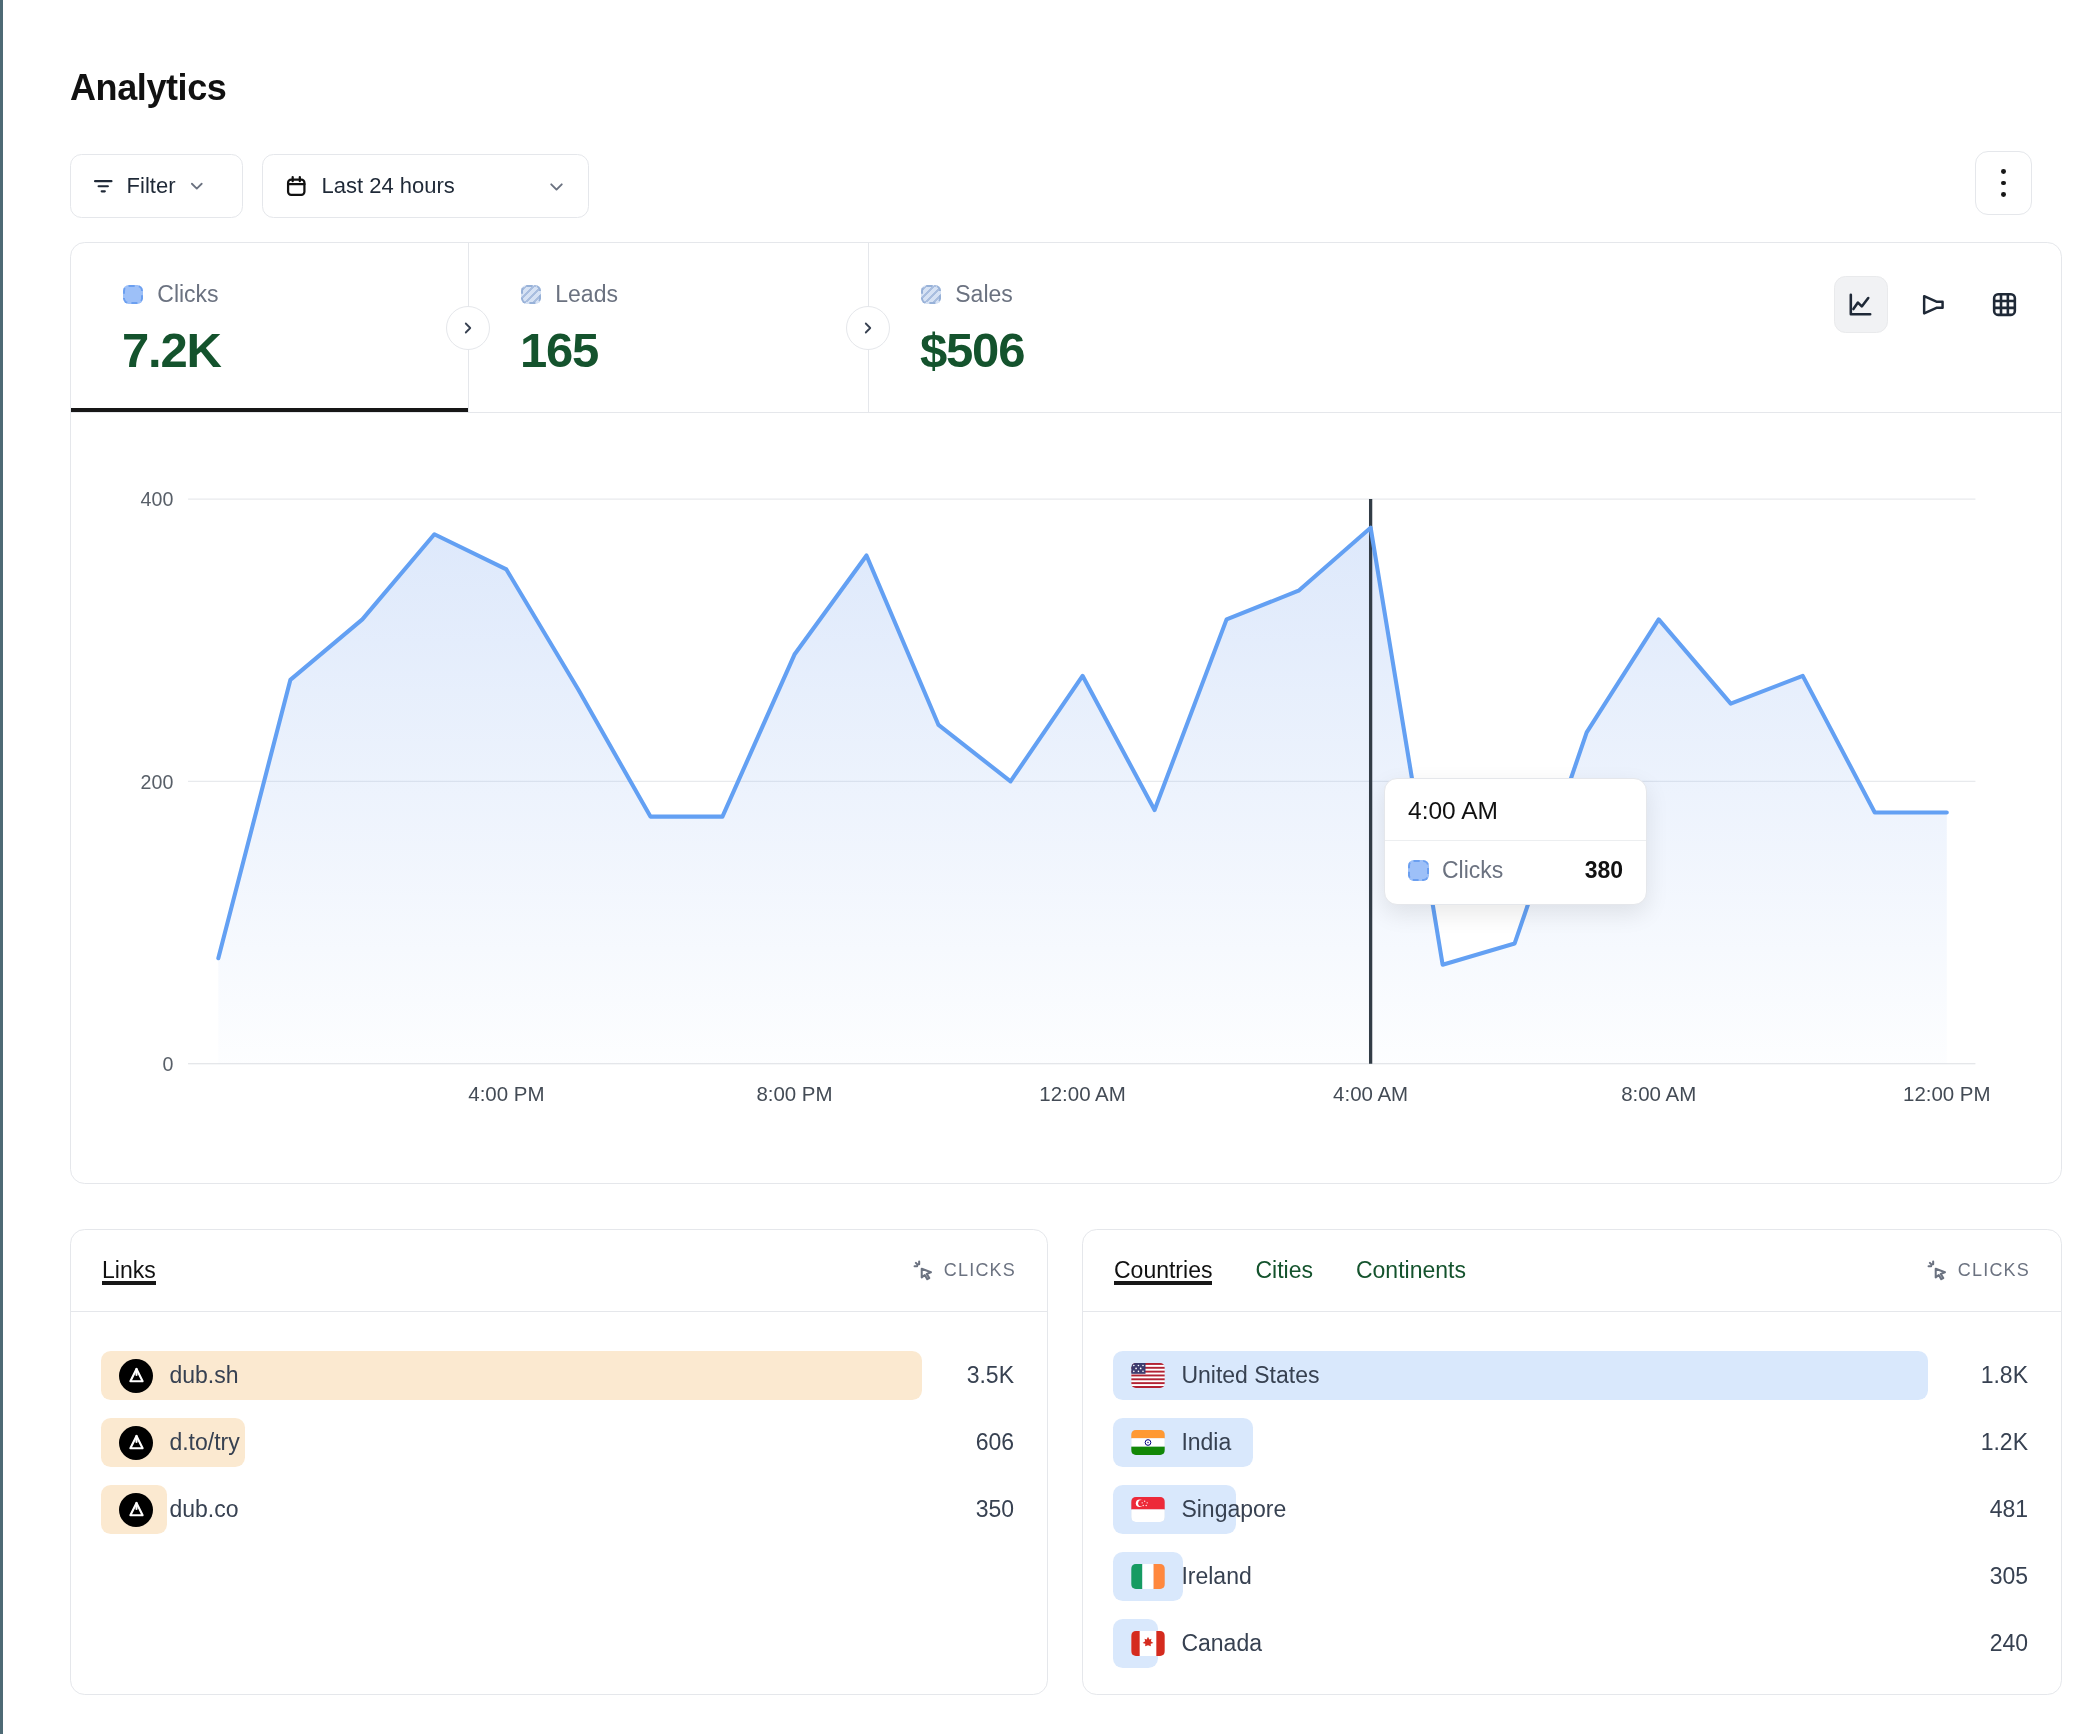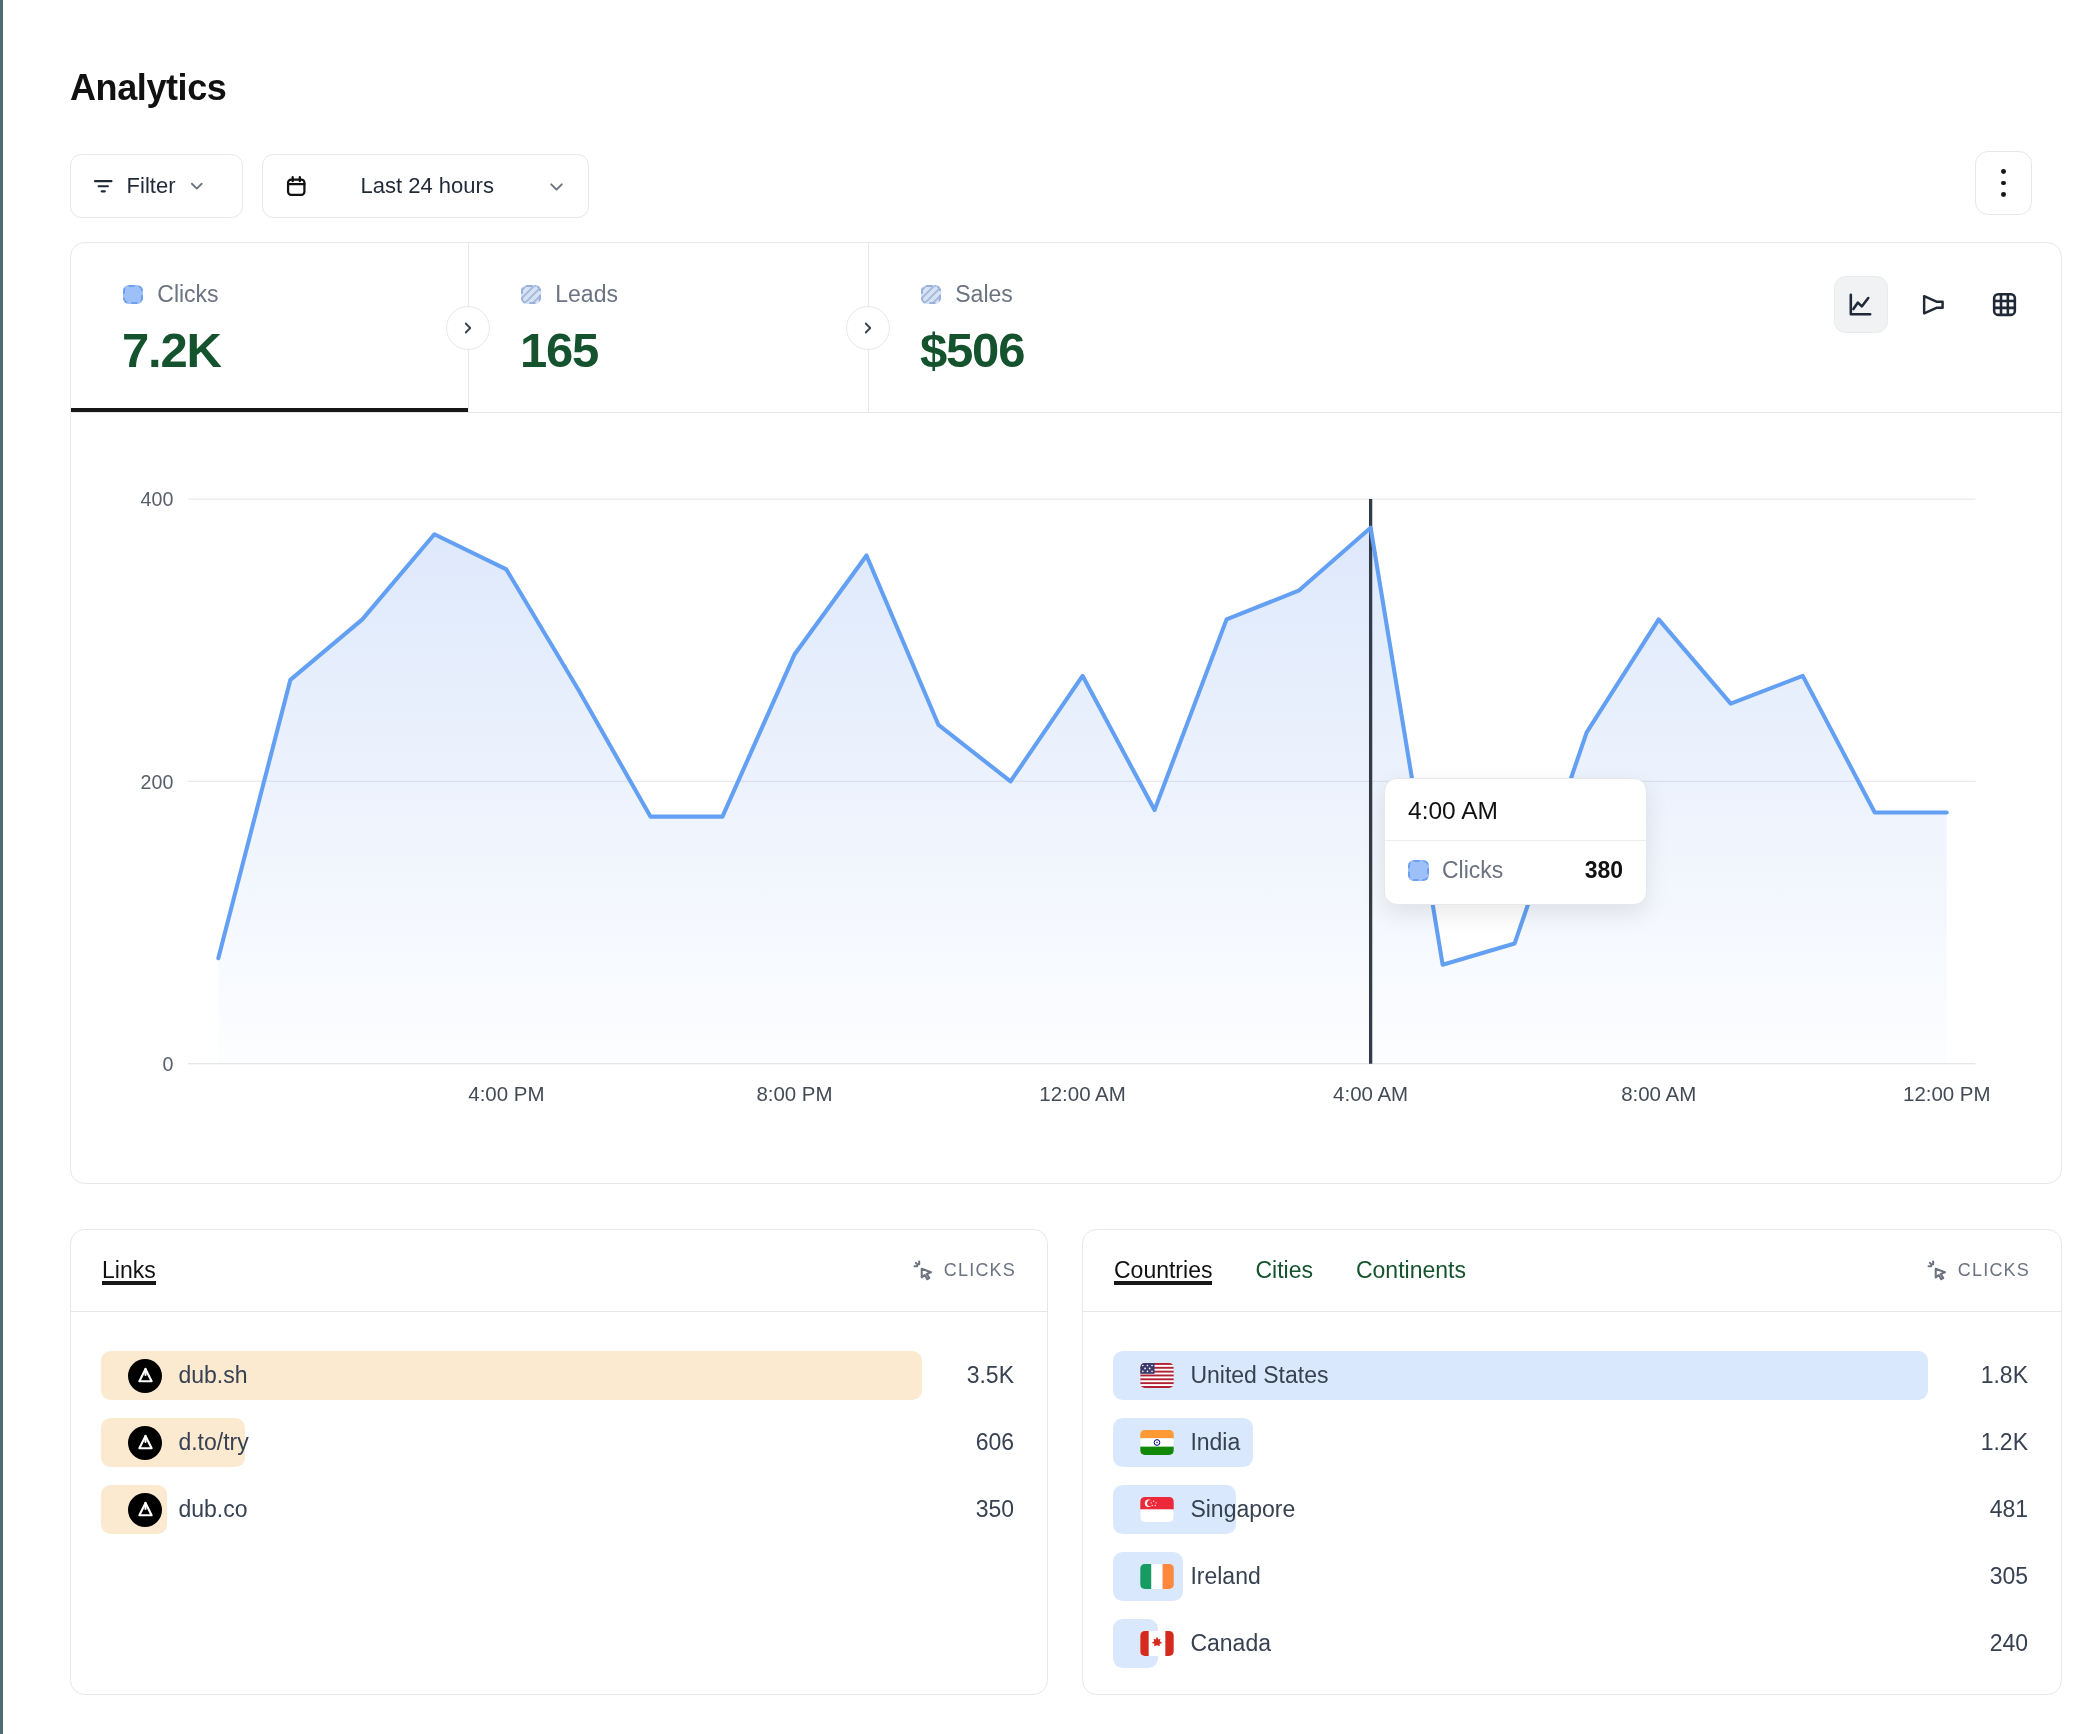--- a/index.html
+++ b/index.html
@@ -7,21 +7,21 @@
   body { font-family:"Liberation Sans", sans-serif; color:#171717; }
   .page { position:relative; width:2096px; height:1735px; background:#fff; overflow:hidden; }
   .edge-strip { position:absolute; left:0; top:0; width:2.5px; height:100%; background:#4e6a75; }
 
   .page-title { position:absolute; left:70px; top:67px; font-size:36px; font-weight:700; letter-spacing:-0.4px; color:#111; }
 
   
   .btn { position:absolute; display:flex; align-items:center; border:1.2px solid #e5e7eb; border-radius:11.5px; background:#fff; cursor:pointer; }
   .filter-btn { left:70px; top:154px; width:173px; height:64px; padding:0 19.6px; gap:11.5px; }
   .date-btn { left:262px; top:154px; width:327px; height:64px; padding:4px 21px; gap:13px; }
-  .btn-label { font-size:22px; color:#1f2937; white-space:nowrap;text-align:center; }
+  .btn-label { font-size:22px; color:#1f2937; white-space:nowrap; }
   .date-btn .btn-label { flex:1; }
   .kebab-btn { left:1975px; top:151px; width:57px; height:64px; border-radius:13px; justify-content:center; }
   .kebab-btn .dots { display:flex; flex-direction:column; gap:6.5px; }
   .kebab-btn .dots i { width:4.9px; height:4.9px; border-radius:50%; background:#171717; }
 
   svg.ic { display:block; flex:none; }
 
   
   .main-card { position:absolute; left:70px; top:242px; width:1992px; height:942px; border:1.2px solid #e5e7eb; border-radius:14.7px; background:#fff; }
   .stats-row { position:absolute; left:0; top:0; width:100%; height:170px; border-bottom:1.2px solid #e5e7eb; border-radius:14.7px 14.7px 0 0; overflow:hidden; }
@@ -68,21 +68,21 @@
   .panel-tab.active { color:#111; font-weight:500; }
   .panel-tab.active::after { content:""; position:absolute; left:0; bottom:-1.2px; width:100%; height:4.1px; background:#171717; }
   .metric-sort { margin-left:auto; display:flex; align-items:center; gap:8.2px; cursor:pointer; }
   .metric-label { font-size:18px; color:#6b7280; letter-spacing:1.2px; font-weight:500; }
   .panel-body { padding:39px 33px 0 30px; }
   .row { display:flex; align-items:center; height:49px; margin-bottom:18px; cursor:pointer; }
   .bar-area { position:relative; flex:1; height:49px; }
   .bar { position:absolute; left:0; top:0; height:49px; border-radius:9.8px; }
   .links .bar { background:#fbe9d0; }
   .countries .bar { background:#d9e8fc; }
-  .row-content { position:absolute; left:0; top:0; height:49px; display:flex; align-items:center; gap:16.4px; padding-left:27px; }
+  .row-content { position:absolute; left:0; top:0; height:49px; display:flex; align-items:center; gap:16.4px; padding-left:18px; }
   .row-label { font-size:23px; color:#374151; white-space:nowrap; }
   .row-value { width:92px; text-align:right; font-size:23px; color:#374151; }
   .logo-circle { width:34px; height:34px; border-radius:50%; background:#000; display:flex; align-items:center; justify-content:center; flex:none; }
   .flag { width:34px; height:25px; border-radius:4.9px; overflow:hidden; flex:none; box-shadow:0 0 0 0.8px rgba(0,0,0,0.08) inset; }
   .flag svg { display:block; }
 </style>
 </head>
 <body>
 
 <div class="page">

